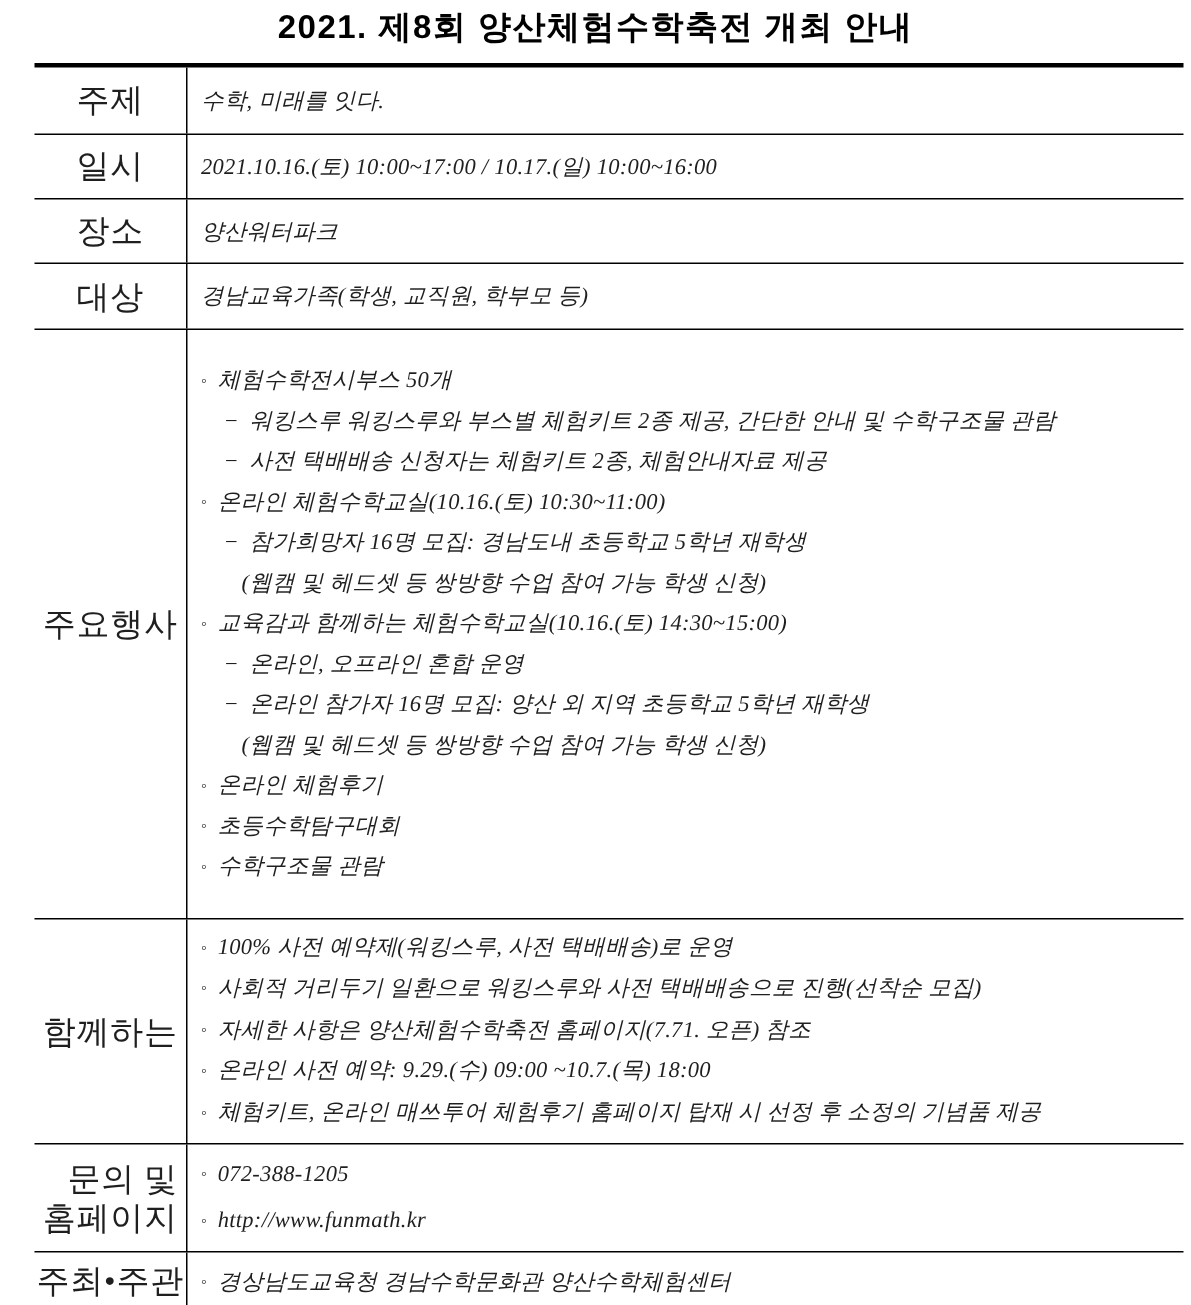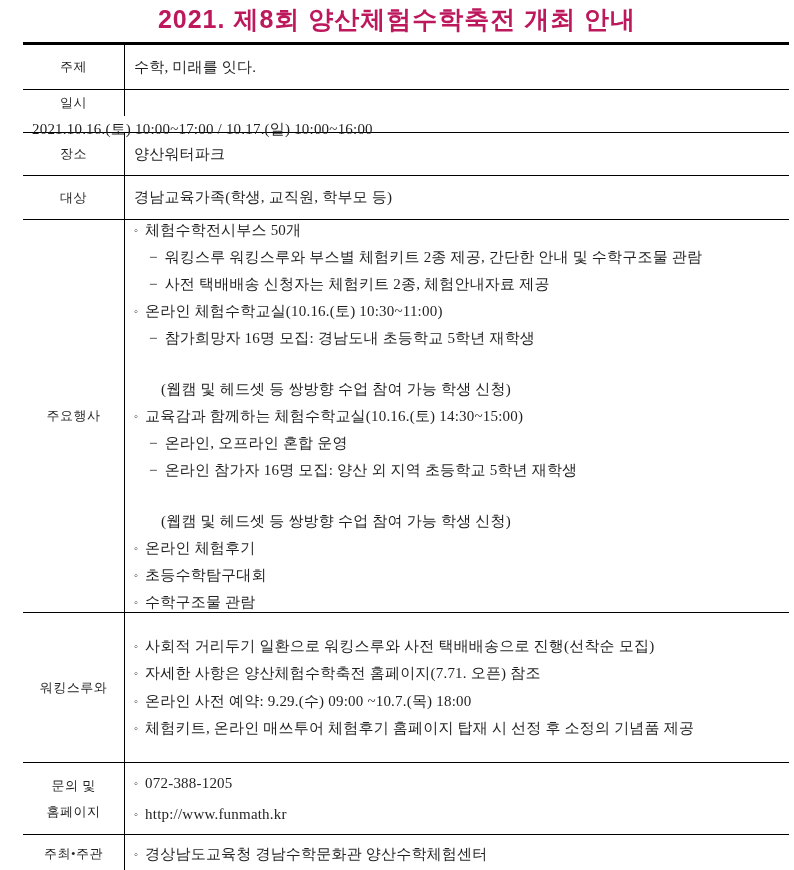--- a/index.html
+++ b/index.html
@@ -11,71 +11,71 @@
     color: #1f1f1f;
     overflow: hidden;
     position: relative;
   }
   .doc-title {
     margin-top: 3px;
     height: 39px;
     text-align: center;
     font-family: "Liberation Sans", "DejaVu Sans", sans-serif;
     font-weight: bold;
-    font-size: 25px;
+    font-size: 22px;
     letter-spacing: 1px;
-    color: #be185d;
+    color: #000000;
   }
   .table {
     margin-left: 23px;
     width: 766px;
     border-top: 3px solid #000;
   }
   .row {
     display: flex;
     align-items: stretch;
     border-bottom: 1.5px solid #000;
   }
   .row:last-child { border-bottom: none; }
   .row:nth-child(1) { height: 45px; }
-  .row:nth-child(2) { height: 43px; flex-direction: column; }
+  .row:nth-child(2) { height: 43px; }
   .row:nth-child(3) { height: 43px; }
   .row:nth-child(4) { height: 44px; }
   .row:nth-child(5) { height: 393px; }
   .row:nth-child(6) { height: 150px; }
   .row:nth-child(7) { height: 72px; }
   .row:nth-child(8) { height: 38px; }
   .label-cell {
     width: 102px;
     border-right: 1.6px solid #000;
     display: flex;
     align-items: center;
     justify-content: center;
-    text-align: center;
-    font-size: 13px;
+    text-align: right;
+    font-size: 22px;
     letter-spacing: 0.5px;
     white-space: pre-line;
     line-height: 26px;
     flex-shrink: 0;
   }
   .content-cell {
     flex: 1;
     display: flex;
     flex-direction: column;
     justify-content: center;
     padding: 4px 6px 4px 9px;
     font-size: 15px;
     letter-spacing: 0.2px;
   }
   .row:nth-child(5) .content-cell { line-height: 27px; }
   .row:nth-child(6) .content-cell { line-height: 27.5px; }
   .row:nth-child(7) .content-cell { line-height: 31px; }
-  .line { white-space: nowrap; }
+  .line { white-space: nowrap; font-style: italic; }
   .line.dash { padding-left: 15px; }
-  .line.cont { padding-left: 27px; margin-top: 24px; }
+  .line.cont { padding-left: 27px; }
   .marker-bullet {
     display: inline-block;
     font-size: 11px;
     vertical-align: 1px;
     margin-right: 7px;
   }
   .marker-dash {
     display: inline-block;
     margin-right: 7px;
   }
@@ -122,22 +122,23 @@
         <div class="line bullet"><span class="marker-bullet">◦</span><span>교육감과 함께하는 체험수학교실(10.16.(토) 14:30~15:00)</span></div>
         <div class="line dash"><span class="marker-dash">−</span><span>온라인, 오프라인 혼합 운영</span></div>
         <div class="line dash"><span class="marker-dash">−</span><span>온라인 참가자 16명 모집: 양산 외 지역 초등학교 5학년 재학생</span></div>
         <div class="line cont"><span>(웹캠 및 헤드셋 등 쌍방향 수업 참여 가능 학생 신청)</span></div>
         <div class="line bullet"><span class="marker-bullet">◦</span><span>온라인 체험후기</span></div>
         <div class="line bullet"><span class="marker-bullet">◦</span><span>초등수학탐구대회</span></div>
         <div class="line bullet"><span class="marker-bullet">◦</span><span>수학구조물 관람</span></div>
       </div>
     </div>
     <div class="row">
-      <div class="label-cell">워킹스루와</div>
+      <div class="label-cell">함께하는</div>
       <div class="content-cell">
+        <div class="line bullet"><span class="marker-bullet">◦</span><span>100% 사전 예약제(워킹스루, 사전 택배배송)로 운영</span></div>
         <div class="line bullet"><span class="marker-bullet">◦</span><span>사회적 거리두기 일환으로 워킹스루와 사전 택배배송으로 진행(선착순 모집)</span></div>
         <div class="line bullet"><span class="marker-bullet">◦</span><span>자세한 사항은 양산체험수학축전 홈페이지(7.71. 오픈) 참조</span></div>
         <div class="line bullet"><span class="marker-bullet">◦</span><span>온라인 사전 예약: 9.29.(수) 09:00 ~10.7.(목) 18:00</span></div>
         <div class="line bullet"><span class="marker-bullet">◦</span><span>체험키트, 온라인 매쓰투어 체험후기 홈페이지 탑재 시 선정 후 소정의 기념품 제공</span></div>
       </div>
     </div>
     <div class="row">
       <div class="label-cell">문의 및
 홈페이지</div>
       <div class="content-cell">

